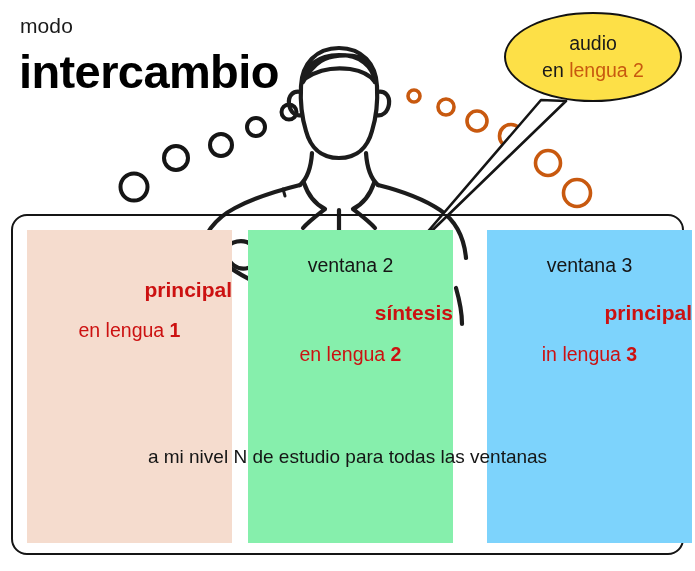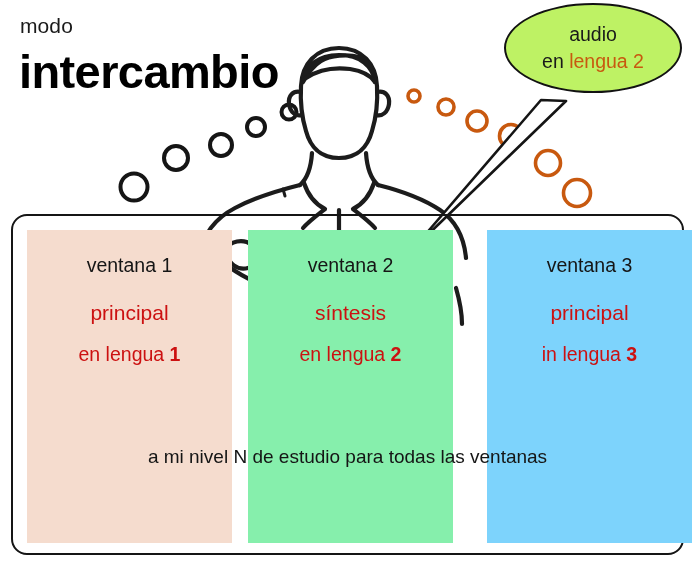--- a/index.html
+++ b/index.html
@@ -47,26 +47,26 @@
     top: 0;
     width: 695px;
     height: 571px;
     pointer-events: none;
   }
 
   
   #speech-bubble {
     position: absolute;
     left: 504px;
-    top: 3px;
+    top: 12px;
     width: 178px;
     height: 90px;
     border: 2.6px solid #121212;
     border-radius: 50% / 50%;
-    background: #bef264;
+    background: #fde047;
     box-sizing: border-box;
   }
   #bubble-text {
     position: absolute;
     left: 0;
     top: 16px;
     width: 100%;
     text-align: center;
     font-size: 19.5px;
     color: #1a1a1a;
@@ -108,23 +108,24 @@
     text-align: center;
   }
   .col-title {
     font-size: 19.5px;
     color: #151515;
     line-height: 1.2;
   }
   .col-role {
     margin-top: 23px;
     font-size: 21px;
-    font-weight: normal;
+    font-weight: bold;
     color: #CC1111;
     line-height: 1.2;
+    text-align: right;
   }
   .col-lang {
     margin-top: 17px;
     font-size: 19.5px;
     color: #CC1111;
     line-height: 1.2;
   }
   .col-lang b {
     font-weight: bold;
   }
@@ -222,21 +223,20 @@
     <div id="bubble-text">
       <div>audio</div>
       <div><span>en </span><span class="accent">lengua 2</span></div>
     </div>
   </div>
 
   <div id="panel"></div>
 
   <div class="window-col" id="window-col-1">
     <div class="col-inner">
-      <div class="col-title">ventana 1</div>
       <div class="col-role">principal</div>
       <div class="col-lang"><span>en lengua </span><b>1</b></div>
     </div>
   </div>
 
   <div class="window-col" id="window-col-2">
     <div class="col-inner">
       <div class="col-title">ventana 2</div>
       <div class="col-role">síntesis</div>
       <div class="col-lang"><span>en lengua </span><b>2</b></div>

